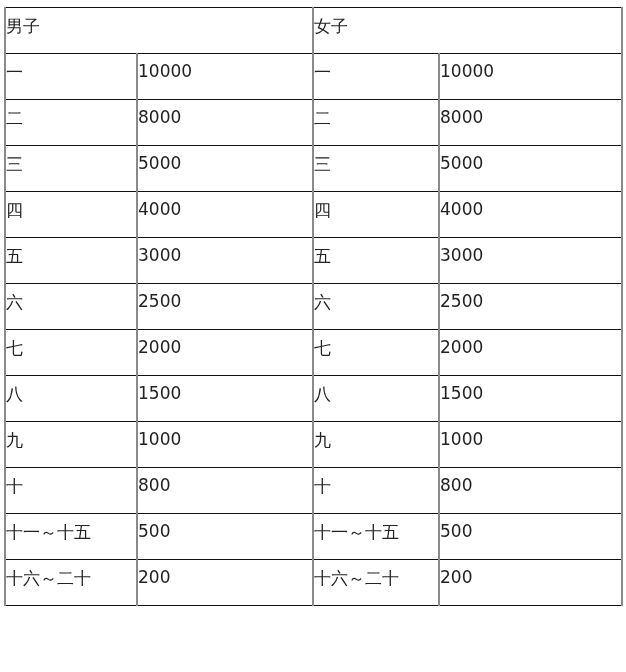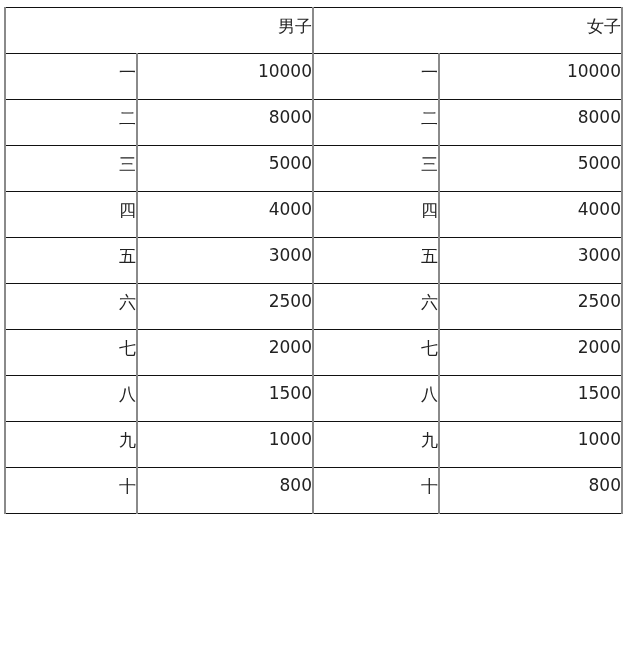--- a/index.html
+++ b/index.html
@@ -4,21 +4,21 @@
 <style>
   html, body { margin: 0; padding: 0; background: #ffffff; }
   body { width: 626px; height: 672px; position: relative; overflow: hidden;
          font-family: "DejaVu Sans", "Liberation Sans", sans-serif; color: #222; }
   table.prize {
     position: absolute; left: 4px; top: 7px;
     border-collapse: collapse; table-layout: fixed;
     width: 617px;
   }
   table.prize td {
-    text-align: right; vertical-align: top;
+    text-align: left; vertical-align: top;
     font-size: 17px; height: 46px; padding: 7px 0 0 0; box-sizing: border-box;
     border-top: 1.5px solid #111; border-bottom: 1.5px solid #111;
     border-left: 2px solid #8a8a8a; border-right: 2px solid #8a8a8a;
     white-space: nowrap;
   }
   col.c1 { width: 132px; } col.c2 { width: 176px; }
   col.c3 { width: 126px; } col.c4 { width: 183px; }
 </style>
 </head>
 <body>
@@ -88,14 +88,26 @@
         <td>1000</td>
         <td>九</td>
         <td>1000</td>
       </tr>
       <tr>
         <td>十</td>
         <td>800</td>
         <td>十</td>
         <td>800</td>
       </tr>
+      <tr>
+        <td>十一～十五</td>
+        <td>500</td>
+        <td>十一～十五</td>
+        <td>500</td>
+      </tr>
+      <tr>
+        <td>十六～二十</td>
+        <td>200</td>
+        <td>十六～二十</td>
+        <td>200</td>
+      </tr>
     </tbody>
 </table>
 
 </body></html>

